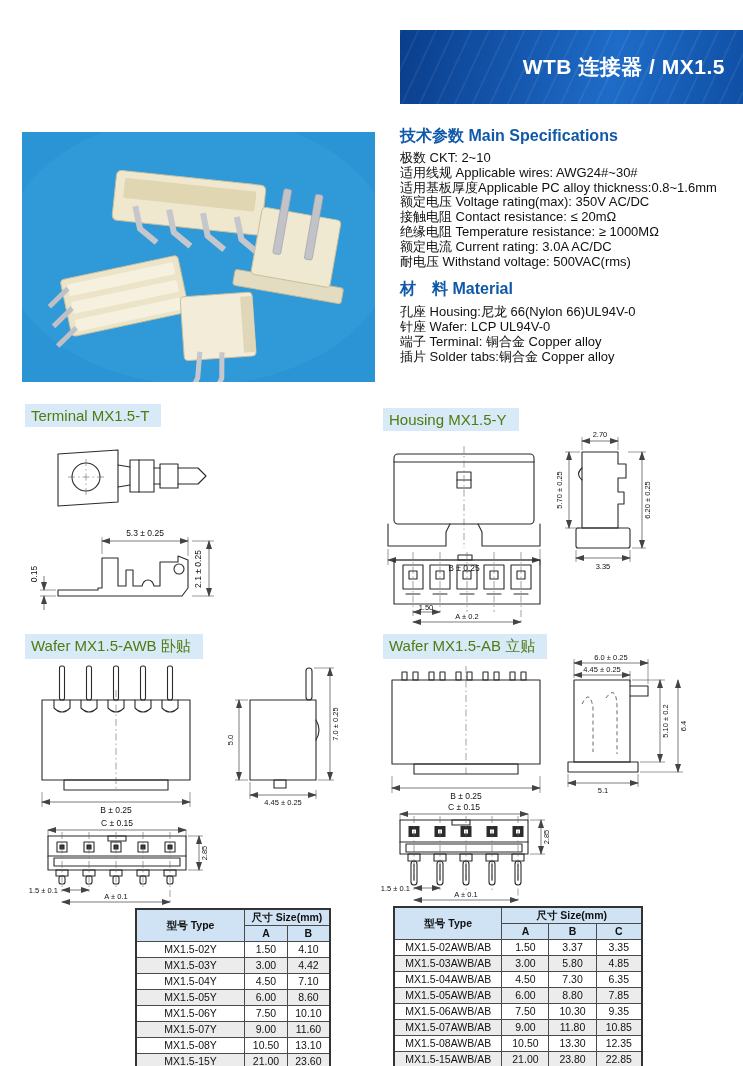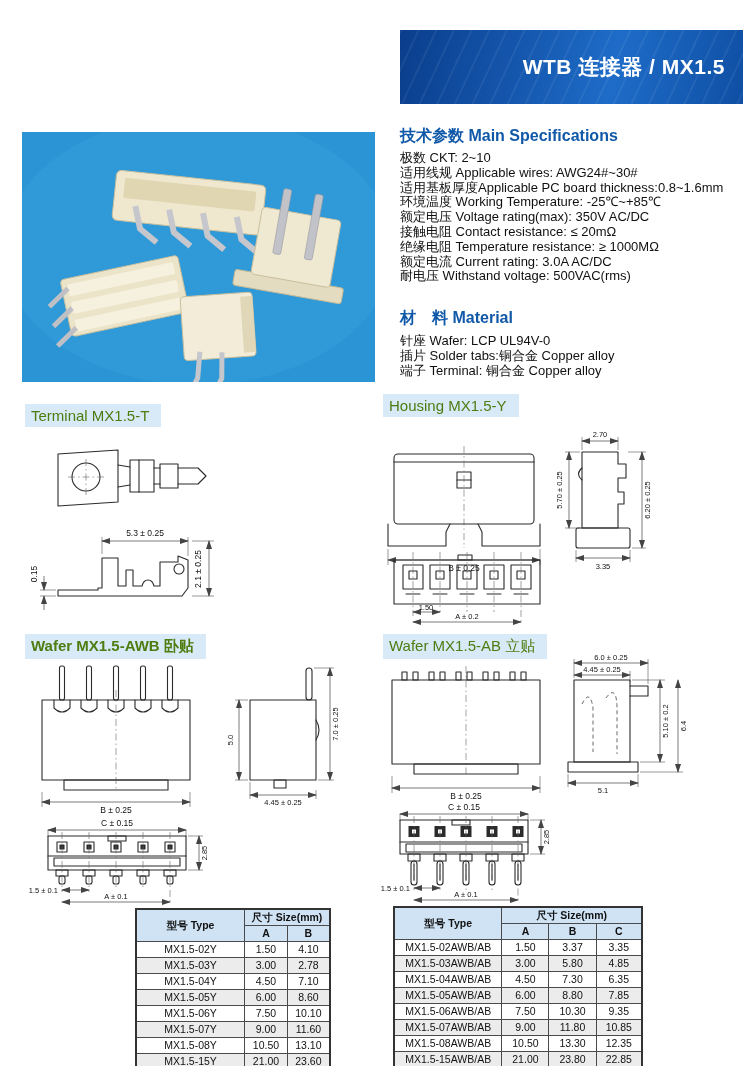--- a/index.html
+++ b/index.html
@@ -15,21 +15,21 @@
   .banner-title{position:relative;color:#fff;font-size:21px;font-weight:bold;
           letter-spacing:.5px;padding-right:18px;}
 
   
   .photo{position:absolute;left:22px;top:132px;width:353px;height:250px;}
 
   
   .rightcol{position:absolute;left:400px;top:126px;width:340px;}
   .sec-heading{font-size:16px;font-weight:bold;color:#1058a8;margin:0 0 4px 0;}
   .spec-line{font-size:13px;line-height:14.8px;color:#101010;white-space:nowrap;}
-  .material-block{margin-top:24px;}
+  .material-block{margin-top:10px;}
   .material-block .spec-line{line-height:15px;}
 
   
   .sec-header{position:absolute;display:inline-block;background:#d8e9f8;color:#4d7c0f;
           font-size:15px;padding:3px 12px 3px 6px;white-space:nowrap;text-align:right;}
 
   
   svg{display:block;}
   .ol{fill:none;stroke:#2b2b2b;stroke-width:1.1;stroke-linejoin:round;stroke-linecap:round;}
   .cl{fill:none;stroke:#666;stroke-width:.6;stroke-dasharray:7 3 1.5 3;}
@@ -99,39 +99,39 @@
         <path d="M38,58 l-2,26 l-6,10" stroke="#c6c7cc" stroke-width="5" fill="none"></path>
       </g>
     </svg>
   </div>
 
   <div class="rightcol">
     <div>
       <h2 class="sec-heading">技术参数 Main Specifications</h2>
       <div class="spec-line">极数 CKT: 2~10</div>
       <div class="spec-line">适用线规 Applicable wires: AWG24#~30#</div>
-      <div class="spec-line">适用基板厚度Applicable PC board thickness:0.8~1.6mm</div>
-      <div class="spec-line">环境温度 Working Temperature: -25℃~+85℃</div>
+      <div class="spec-line">适用基板厚度Applicable PC alloy thickness:0.8~1.6mm</div>
       <div class="spec-line">额定电压 Voltage rating(max): 350V AC/DC</div>
       <div class="spec-line">接触电阻 Contact resistance: ≤ 20mΩ</div>
       <div class="spec-line">绝缘电阻 Temperature resistance: ≥ 1000MΩ</div>
       <div class="spec-line">额定电流 Current rating: 3.0A AC/DC</div>
       <div class="spec-line">耐电压 Withstand voltage: 500VAC(rms)</div>
     </div>
     <div class="material-block">
       <h2 class="sec-heading">材　料 Material</h2>
+      <div class="spec-line">孔座 Housing:尼龙 66(Nylon 66)UL94V-0</div>
       <div class="spec-line">针座 Wafer: LCP UL94V-0</div>
+      <div class="spec-line">端子 Terminal: 铜合金 Copper alloy</div>
       <div class="spec-line">插片 Solder tabs:铜合金 Copper alloy</div>
-      <div class="spec-line">端子 Terminal: 铜合金 Copper alloy</div>
     </div>
   </div>
 
   <div class="sec-header" style="left:25px;top:404px;">Terminal  MX1.5-T</div>
-  <div class="sec-header" style="left:383px;top:394px;">Housing MX1.5-Y</div>
-  <div class="sec-header" style="left:25px;top:634px;font-weight:bold;">Wafer MX1.5-AWB 卧贴</div>
+  <div class="sec-header" style="left:383px;top:408px;">Housing MX1.5-Y</div>
+  <div class="sec-header" style="left:25px;top:634px;">Wafer MX1.5-AWB 卧贴</div>
   <div class="sec-header" style="left:383px;top:634px;">Wafer MX1.5-AB 立贴</div>
 
   <svg class="draw" style="left:28px;top:438px;" width="225" height="190" viewBox="0 0 225 190">
     <defs>
       <marker id="aT" markerWidth="9" markerHeight="8" refX="8" refY="3" orient="auto-start-reverse" markerUnits="userSpaceOnUse">
         <path d="M0,0L9,3L0,6Z" fill="#444"></path>
       </marker>
     </defs>
 
     <g>
@@ -472,21 +472,21 @@
     </thead>
     <tbody>
       <tr>
           <td>MX1.5-02Y</td>
           <td>1.50</td>
           <td>4.10</td>
         </tr>
       <tr>
           <td>MX1.5-03Y</td>
           <td>3.00</td>
-          <td>2.78</td>
+          <td>4.42</td>
         </tr>
       <tr>
           <td>MX1.5-04Y</td>
           <td>4.50</td>
           <td>7.10</td>
         </tr>
       <tr>
           <td>MX1.5-05Y</td>
           <td>6.00</td>
           <td>8.60</td>

